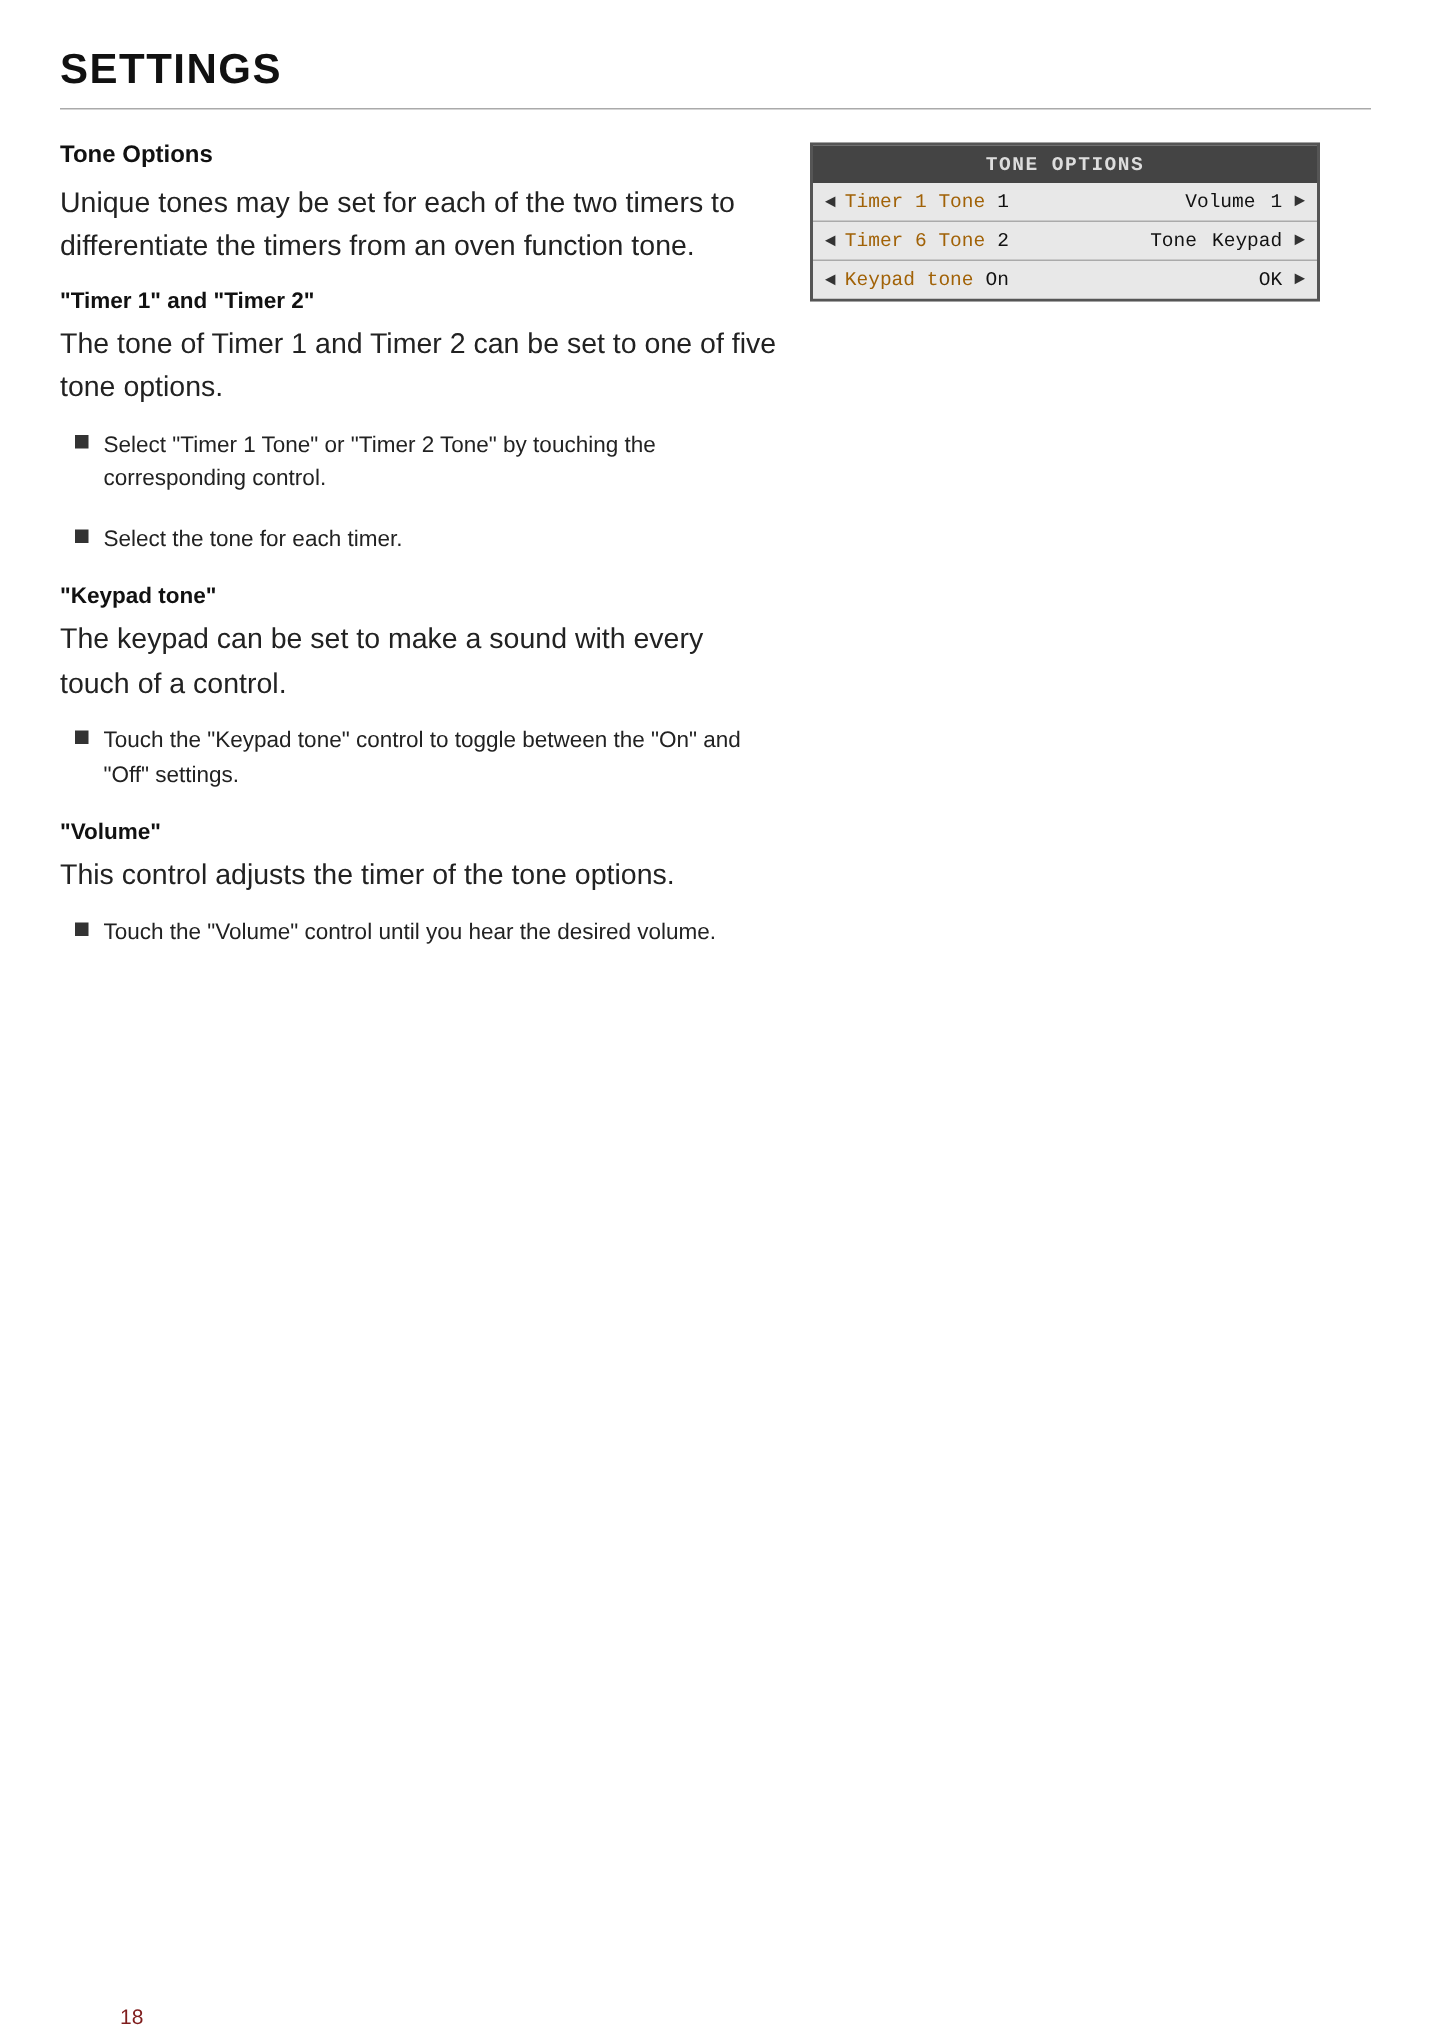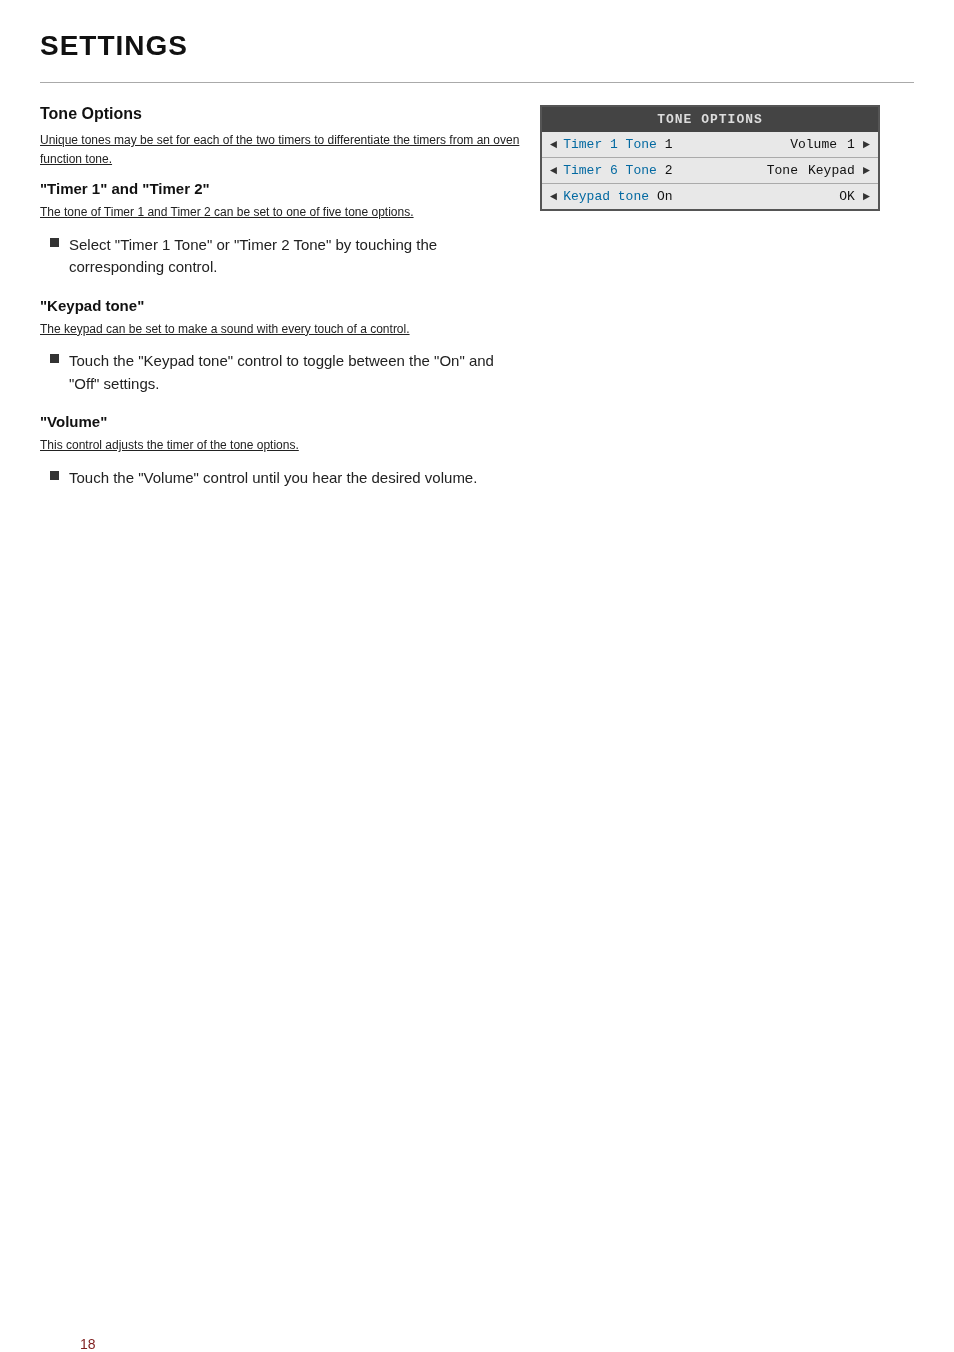--- a/index.html
+++ b/index.html
@@ -16,21 +16,21 @@
       font-size: 15px;
       color: #222222;
       padding: 30px 40px 40px 40px;
     }
 
     .page-title {
       font-size: 28px;
       font-weight: bold;
       letter-spacing: 1px;
       color: #111111;
-      margin-bottom: 20px;
+      margin-bottom: 10px;
       font-family: Arial, Helvetica, sans-serif;
     }
 
     .title-divider {
       border: none;
       border-top: 1.5px solid #aaaaaa;
       margin-bottom: 22px;
     }
 
     .content-area {
@@ -51,25 +51,24 @@
     }
 
     .section-heading {
       font-size: 16px;
       font-weight: bold;
       margin-bottom: 8px;
       color: #111111;
     }
 
     .body-text {
-      font-size: 12px;
+      font-size: 19px;
       line-height: 1.55;
       color: #222222;
       margin-bottom: 12px;
-      text-decoration: underline;
     }
 
     .subsection-heading {
       font-size: 15px;
       font-weight: bold;
       margin-bottom: 6px;
       margin-top: 10px;
       color: #111111;
     }
 
@@ -142,32 +141,32 @@
     }
 
     .tone-arrow-left {
       font-size: 12px;
       color: #333333;
       margin-right: 2px;
     }
 
     .tone-label {
       font-size: 13px;
-      color: #0369a1;
+      color: #a16207;
     }
 
     .tone-value {
       font-size: 13px;
       color: #111111;
       margin-left: 4px;
     }
 
     .tone-row-right {
       display: flex;
-      align-items: flex-end;
+      align-items: flex-start;
       margin-left: auto;
       gap: 6px;
     }
 
     .tone-param-label {
       font-size: 13px;
       color: #111111;
     }
 
     .tone-param-value {
@@ -214,20 +213,24 @@
       <div class="section-gap">
         <p class="subsection-heading">"Timer 1" and "Timer 2"</p>
         <p class="body-text">The tone of Timer 1 and Timer 2 can be set to one of five tone options.</p>
         <div class="bullet-item">
           <div class="bullet-square"></div>
           <span class="bullet-text">Select "Timer 1 Tone" or "Timer 2 Tone" by touching the corresponding control.</span>
         </div>
       </div>
 
       <div class="section-gap">
+        <div class="bullet-item">
+          <div class="bullet-square"></div>
+          <span class="bullet-text">Select the tone for each timer.</span>
+        </div>
       </div>
 
       <div class="section-gap">
         <p class="subsection-heading">"Keypad tone"</p>
         <p class="body-text">The keypad can be set to make a sound with every touch of a control.</p>
         <div class="bullet-item">
           <div class="bullet-square"></div>
           <span class="bullet-text">Touch the "Keypad tone" control to toggle between the "On" and "Off" settings.</span>
         </div>
       </div>

